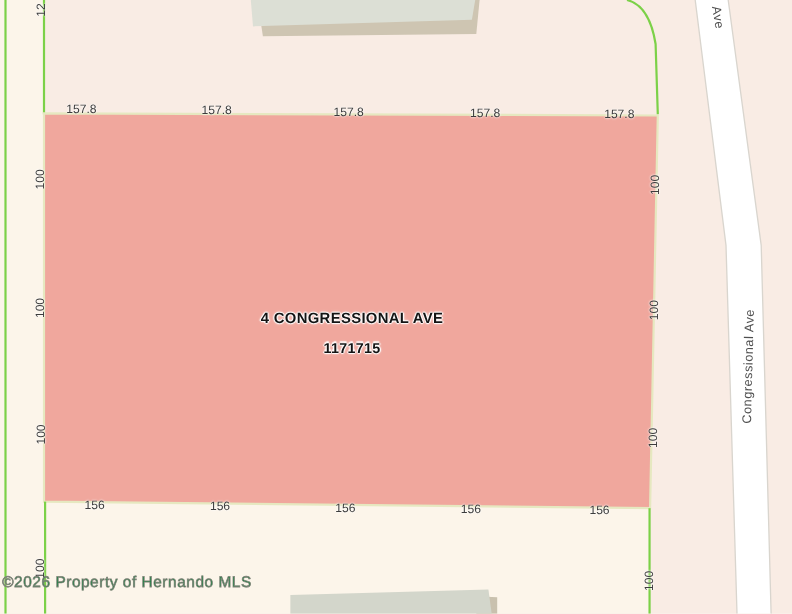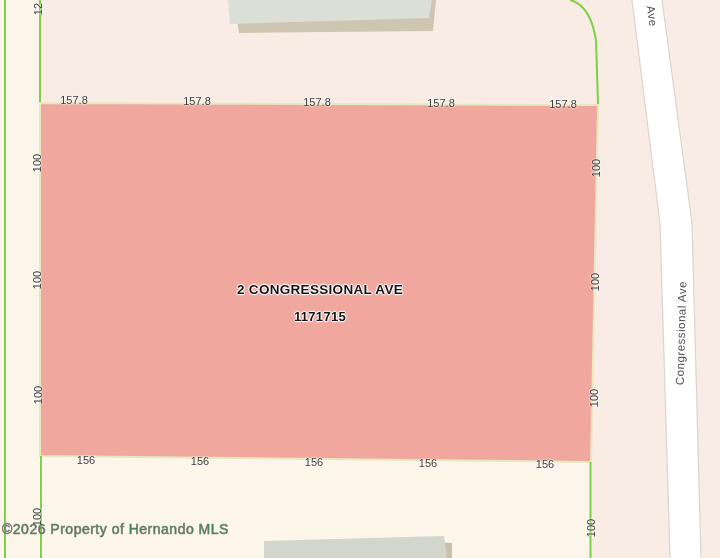--- a/index.html
+++ b/index.html
@@ -113,20 +113,20 @@
   <div class="lbl dim vert" style="left:37px; top:280px;">100</div>
   <div class="lbl dim vert" style="left:38px; top:395px;">100</div>
   <div class="lbl dim vert" style="left:37px; top:517px;">100</div>
 
   <div class="lbl dim vert" style="left:596px; top:168px;">100</div>
   <div class="lbl dim vert" style="left:595px; top:282px;">100</div>
   <div class="lbl dim vert" style="left:594px; top:398px;">100</div>
   <div class="lbl dim vert" style="left:591px; top:528px;">100</div>
 
   <div class="lbl parcel-id" style="left:320px; top:272px;margin-top:44px;">1171715</div>
-  <div class="lbl parcel-addr" style="left:320px; top:289px;">2 CONGRESSIONAL AVE</div>
+  <div class="lbl parcel-addr" style="left:320px; top:289px;">4 CONGRESSIONAL AVE</div>
 
   <div class="lbl road-lbl main" style="left:681px; top:333px;">Congressional Ave</div>
   <div class="lbl road-lbl top" style="left:652px; top:16px;">Ave</div>
 
   <div class="watermark">©2026 Property of Hernando MLS</div>
 
 </div>
 
 </body></html>

